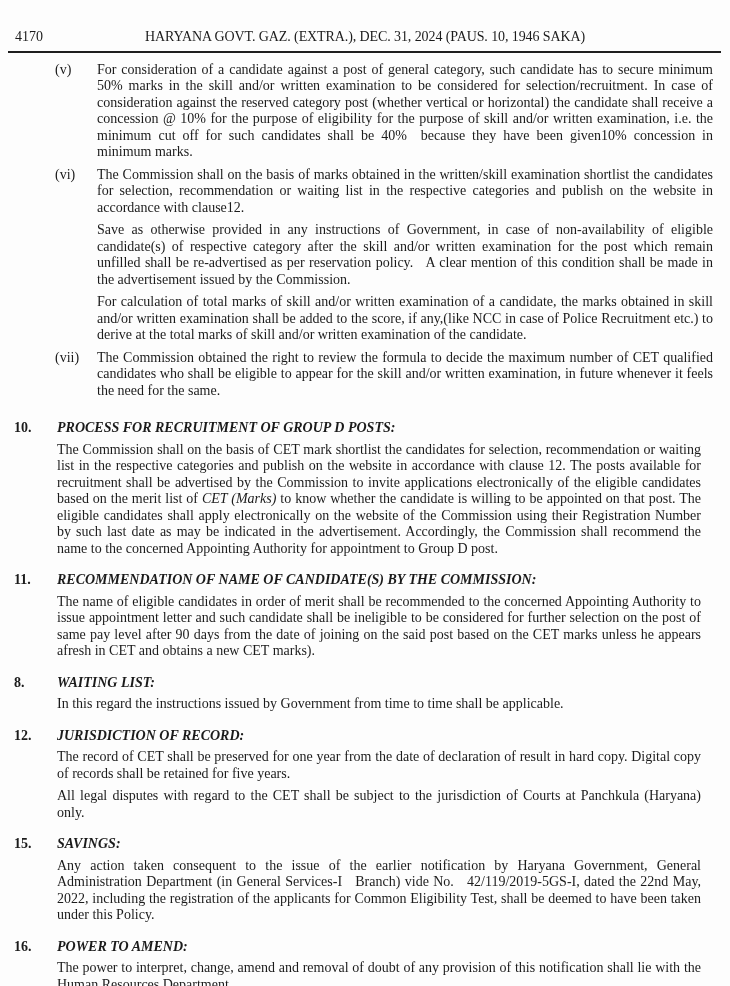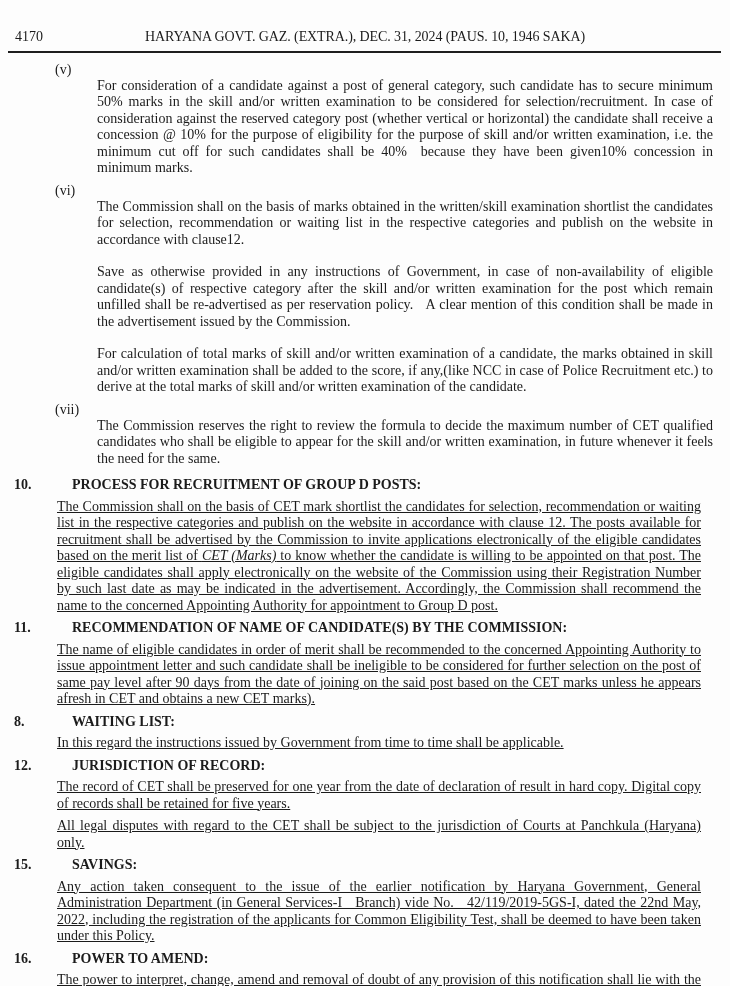--- a/index.html
+++ b/index.html
@@ -18,28 +18,28 @@
   }
   .header { position: relative; padding-top: 29px; }
   .page-num { position: absolute; left: 15px; top: 29px; }
   .header-title { text-align: center; letter-spacing: -0.1px; }
   .header-rule { height: 0; border-top: 2.4px solid #1e1e1e; margin: 5px 9px 0 8px; }
   .content { margin-top: 9px; }
 
   .roman { display: flex; margin: 0 17px 0 55px; }
   .roman-label { flex: 0 0 42px; }
   .roman-body { flex: 1; min-width: 0; }
-  .roman-body p { margin: 16px 0 6px 0; text-align: justify; }
+  .roman-body p { margin: 0 0 6px 0; text-align: justify; }
   .bold { font-weight: normal; }
 
   .sect { margin: 0 17px 0 14px; }
-  .sect-head { display: flex; font-weight: bold; margin: 4px 0 5px 0; gap: 15px; }
+  .sect-head { display: flex; font-weight: bold; margin: 15px 0 5px 0; }
   .sect-num { flex: 0 0 43px; }
-  .sect-heading { flex: 1; }
-  .sect-body { margin: 0 12px 6px 43px; text-align: justify; text-decoration: underline; }
+  .sect-heading { flex: 1; font-style: italic; }
+  .sect-body { margin: 0 12px 6px 43px; text-align: justify; }
   .italic { font-style: italic; }
 </style>
 </head>
 <body>
 
 <div class="page">
 
   <div class="header">
     <span class="page-num">4170</span>
     <div class="header-title">HARYANA GOVT. GAZ. (EXTRA.), DEC. 31, 2024 (PAUS. 10, 1946 SAKA)</div>
@@ -60,21 +60,21 @@
       <div class="roman-body">
         <p>The Commission shall on the basis of marks obtained in the written/skill examination shortlist the candidates for selection, recommendation or waiting list in the respective categories and publish on the website in accordance with clause12.</p>
         <p>Save as otherwise provided in any instructions of Government, in case of non-availability of eligible candidate(s) of respective category after the skill and/or written examination for the post which remain unfilled shall be re-advertised as per reservation policy. &nbsp; A clear mention of this condition shall be made in the advertisement issued by the Commission.</p>
         <p>For calculation of total marks of skill and/or written examination of a candidate, the marks obtained in skill and/or written examination shall be added to the score, if any,(like NCC in case of Police Recruitment etc.) to derive at the total marks of skill and/or written examination of the candidate.</p>
       </div>
     </div>
 
     <div class="roman bold">
       <span class="roman-label">(vii)</span>
       <div class="roman-body">
-        <p>The Commission reserves the right to review the formula to decide the maximum number of CET qualified candidates who shall be eligible to appear for the skill and/or written examination, in future whenever it feels the need for the same.</p>
+        <p>The Commission obtained the right to review the formula to decide the maximum number of CET qualified candidates who shall be eligible to appear for the skill and/or written examination, in future whenever it feels the need for the same.</p>
       </div>
     </div>
 
     <div class="sect">
       <div class="sect-head">
         <span class="sect-num">10.</span>
         <span class="sect-heading">PROCESS FOR RECRUITMENT OF GROUP D POSTS:</span>
       </div>
       <p class="sect-body"><span>The Commission shall on the basis of CET mark shortlist the candidates for selection, recommendation or waiting list in the respective categories and publish on the website in accordance with clause 12. The posts available for recruitment shall be advertised by the Commission to invite applications electronically of the eligible candidates based on the merit list of </span><span class="italic">CET (Marks)</span><span> to know whether the candidate is willing to be appointed on that post. The eligible candidates shall apply electronically on the website of the Commission using their Registration Number by such last date as may be indicated in the advertisement. Accordingly, the Commission shall recommend the name to the concerned Appointing Authority for appointment to Group D post.</span></p>
     </div>

